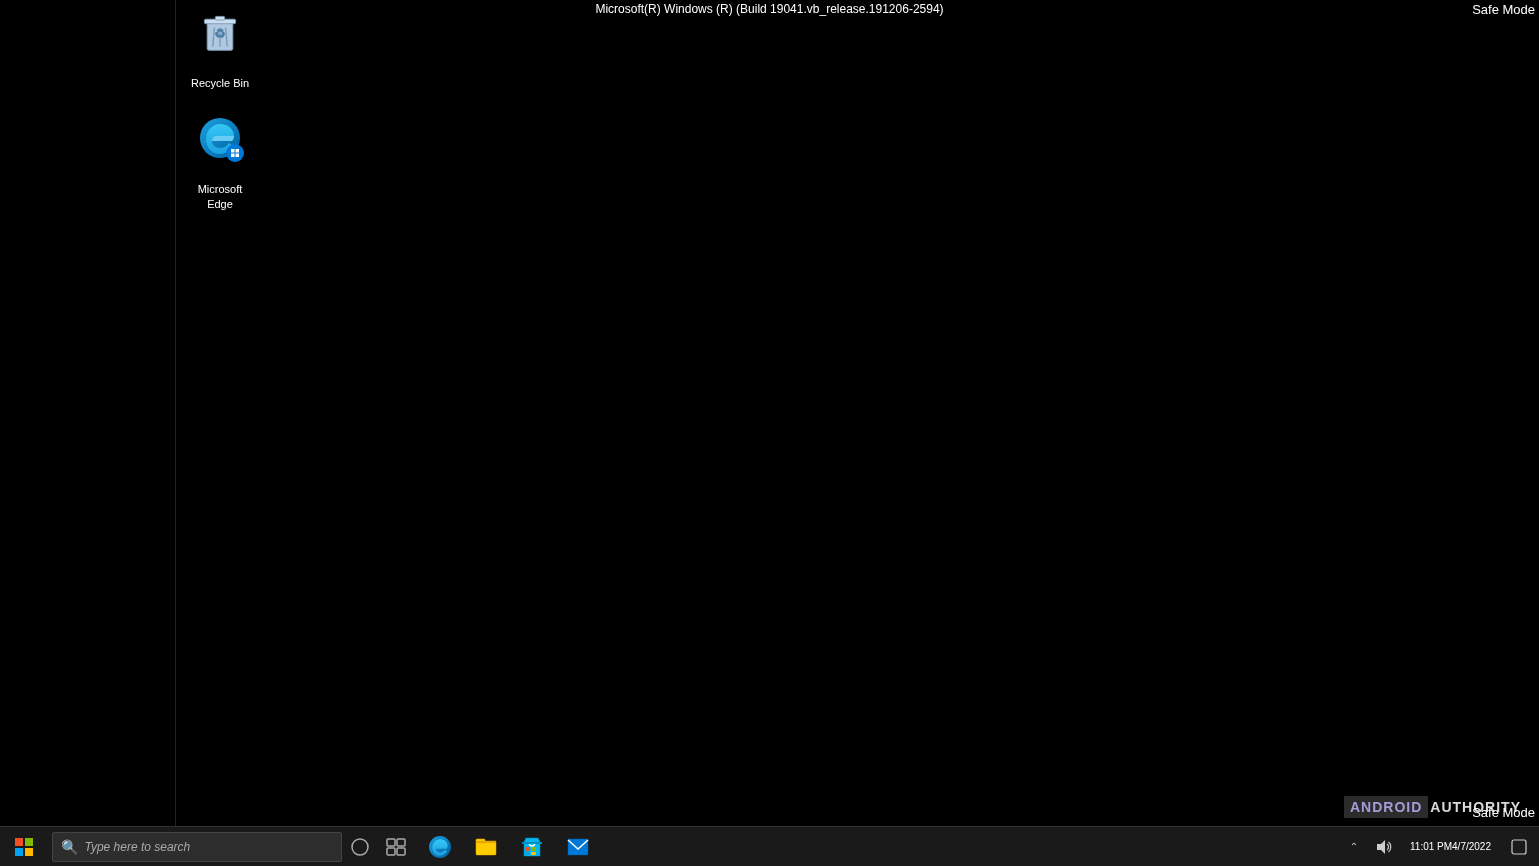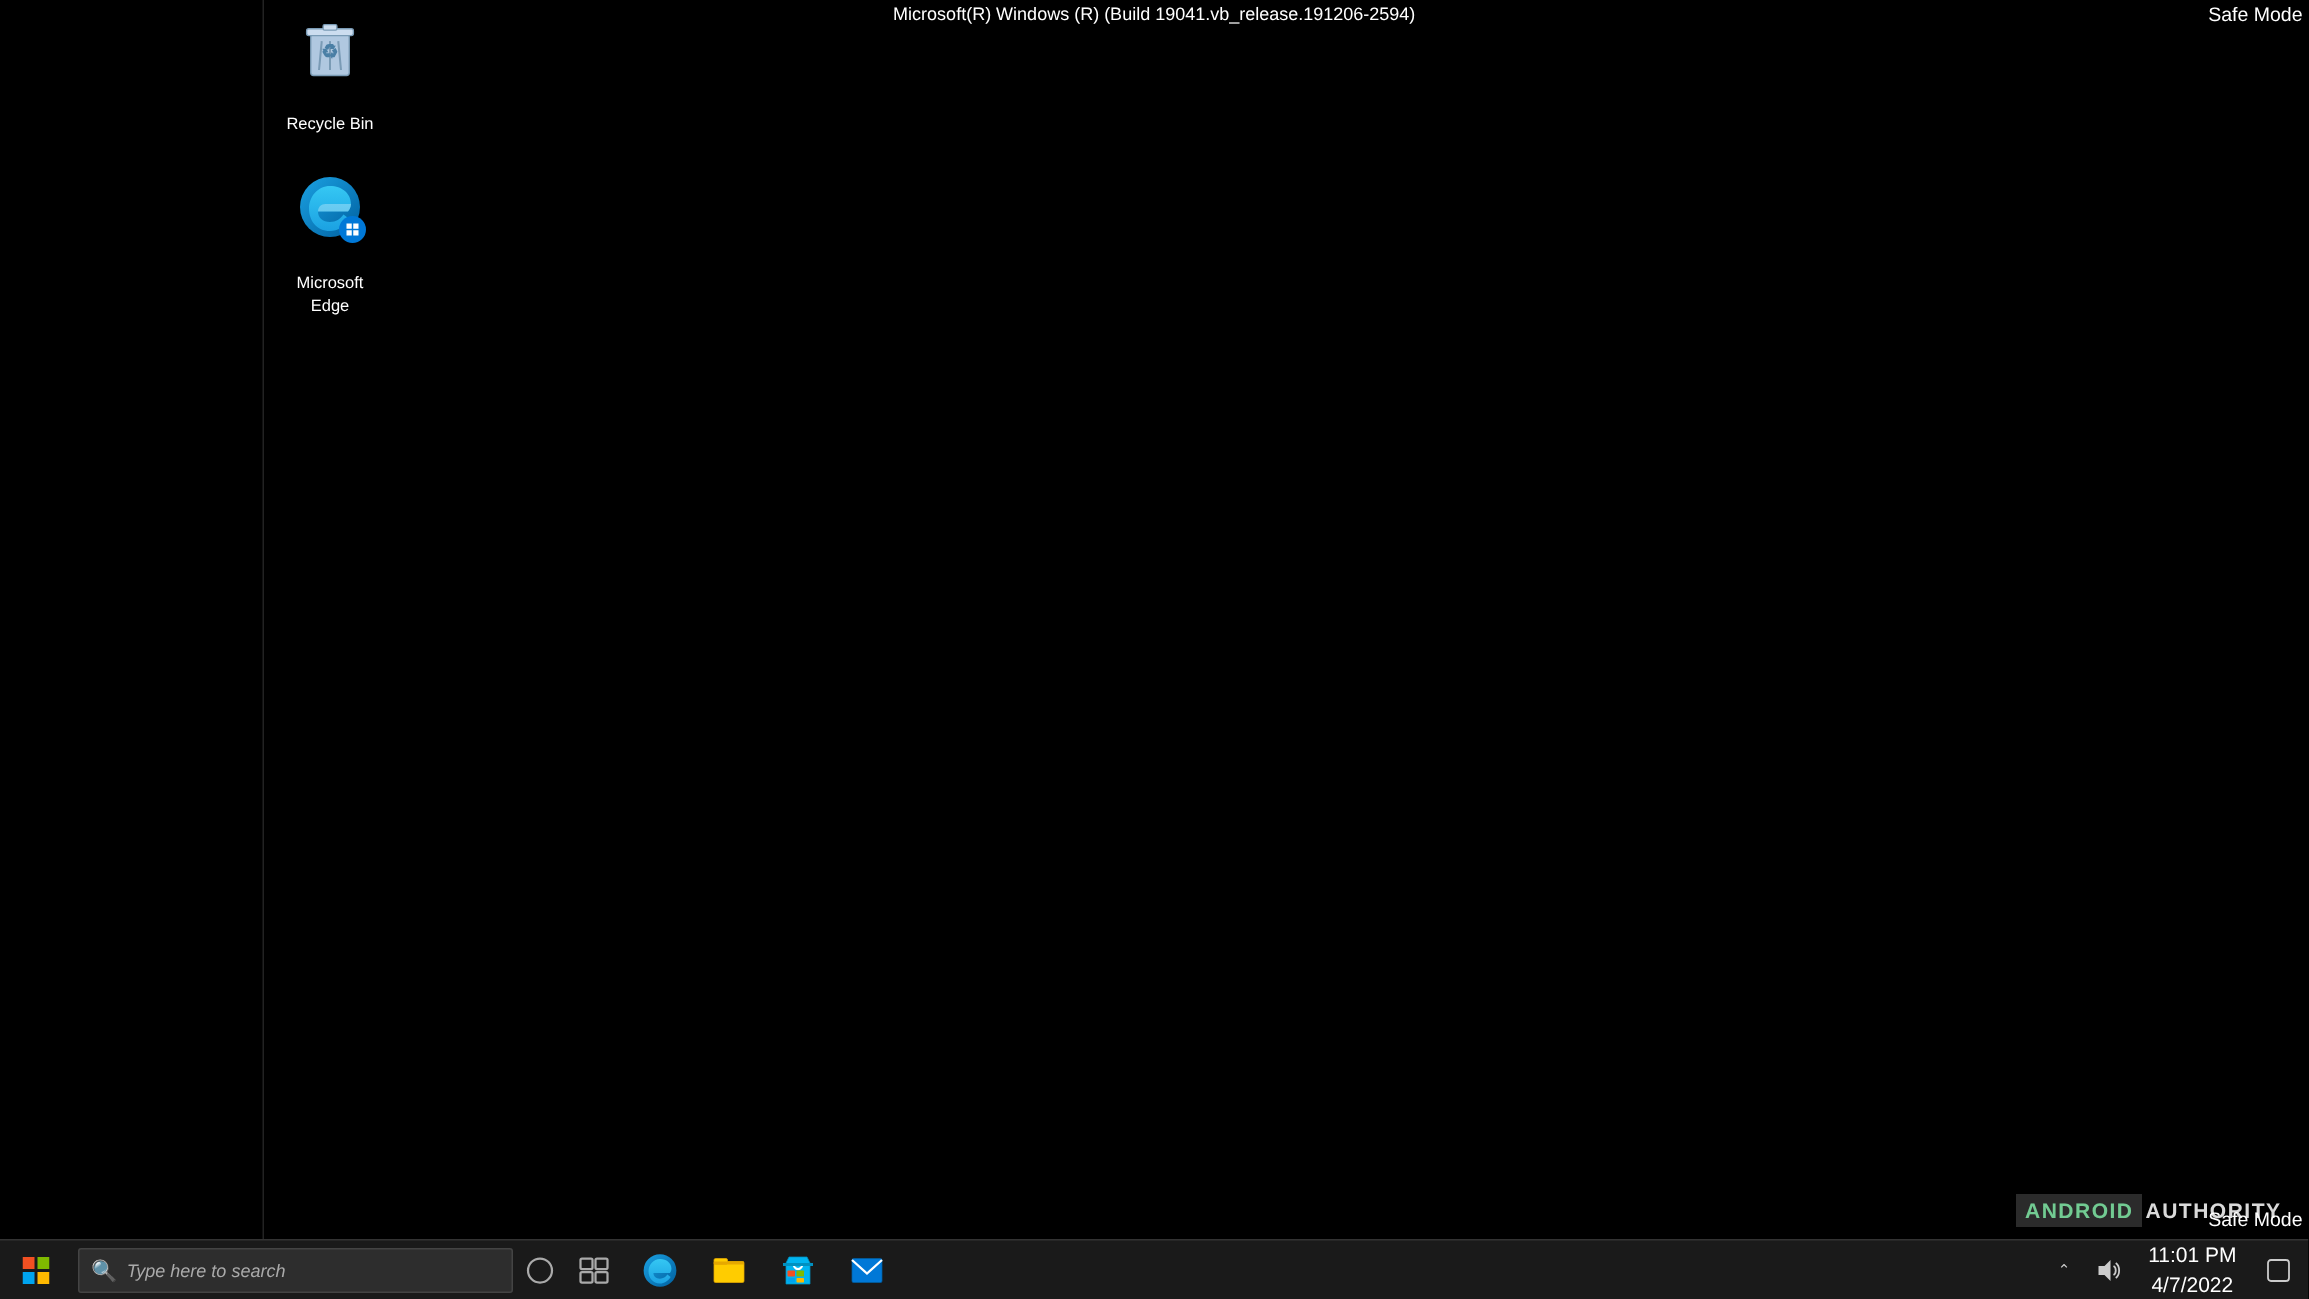--- a/index.html
+++ b/index.html
@@ -241,28 +241,28 @@
       display: flex;
       align-items: center;
       justify-content: center;
       cursor: pointer;
       color: #ccc;
       font-size: 14px;
     }
 
     .clock {
       display: flex;
-      flex-direction: column;
+      flex-direction: row;
       align-items: center;
       justify-content: center;
       height: 40px;
       padding: 0 8px;
       cursor: pointer;
       color: #fff;
-      font-size: 14px;
+      font-size: 10px;
       line-height: 1.4;
     }
 
     .notification-btn {
       width: 32px;
       height: 40px;
       display: flex;
       align-items: center;
       justify-content: center;
       cursor: pointer;
@@ -275,21 +275,21 @@
       bottom: 48px;
       right: 16px;
       display: flex;
       align-items: center;
       gap: 0;
       opacity: 0.85;
     }
 
     .aa-android {
       background: #333;
-      color: #86efac;
+      color: #c4b5fd;
       font-size: 14px;
       font-weight: 700;
       letter-spacing: 1px;
       padding: 3px 6px;
       font-family: Arial, sans-serif;
     }
 
     .aa-authority {
       background: transparent;
       color: #fff;

